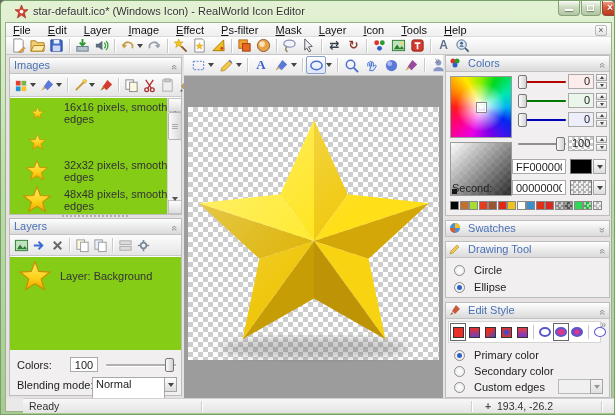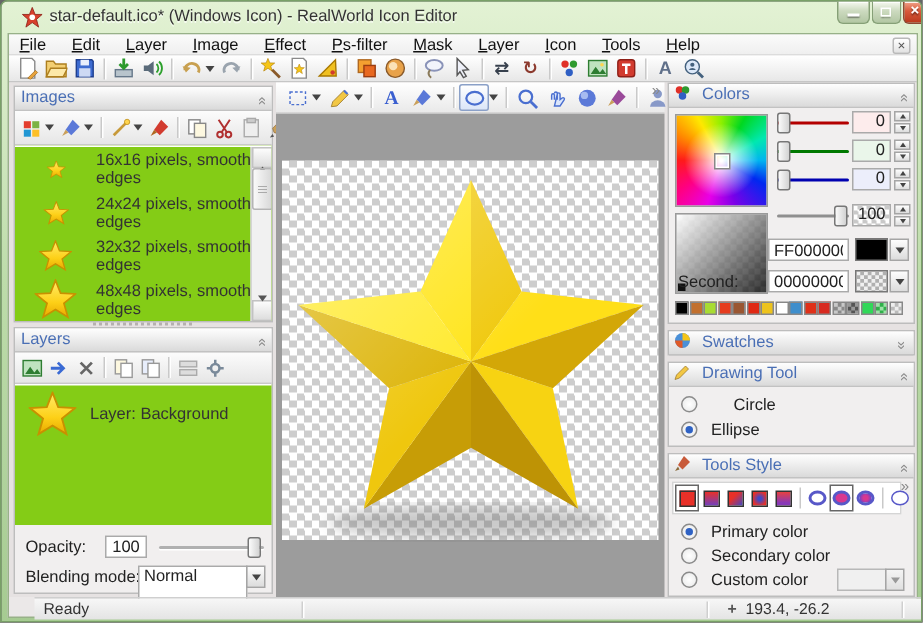--- a/index.html
+++ b/index.html
@@ -359,21 +359,20 @@
                   </svg>
                 </span>
               <span class="ltext">16x16 pixels, smooth edges</span>
             </div>
             <div class="lrow">
               <span class="icell">
                   <svg width="17" height="16" viewBox="0 0 20 19">
                     <polygon points="10,0.5 12.4,6.6 19.5,7 14,11.4 15.9,18 10,14.4 4.1,18 6,11.4 0.5,7 7.6,6.6" fill="url(#gstar)" stroke="#c89000" stroke-width=".8"></polygon>
                   </svg>
                 </span>
-              <span class="ltext">24x24 pixels, smooth edges</span>
             </div>
             <div class="lrow">
               <span class="icell">
                   <svg width="22" height="21" viewBox="0 0 20 19">
                     <polygon points="10,0.5 12.4,6.6 19.5,7 14,11.4 15.9,18 10,14.4 4.1,18 6,11.4 0.5,7 7.6,6.6" fill="url(#gstar)" stroke="#c89000" stroke-width=".8"></polygon>
                   </svg>
                 </span>
               <span class="ltext">32x32 pixels, smooth edges</span>
             </div>
             <div class="lrow">
@@ -448,21 +447,21 @@
               <span class="icell" style="width:50px">
                   <svg width="32" height="30" viewBox="0 0 20 19">
                     <polygon points="10,0.5 12.4,6.6 19.5,7 14,11.4 15.9,18 10,14.4 4.1,18 6,11.4 0.5,7 7.6,6.6" fill="url(#gstar)" stroke="#c89000" stroke-width=".8"></polygon>
                   </svg>
                 </span>
               <span class="ltext">Layer: Background</span>
             </div>
           </div>
 
           <div style="position:absolute;left:0;top:138px;width:100%;height:18px">
-            <span style="position:absolute;left:7px;top:2px">Opacity:</span>
+            <span style="position:absolute;left:7px;top:2px">Colors:</span>
             <input class="field" style="position: absolute; left: 60px; top: 0px; width: 28px; text-align: center;" value="100">
             <span class="slider" style="left:96px;top:0;width:70px">
               <span class="strack" style="background:#b0b0b0;box-shadow:0 1px 0 #fff"></span>
               <span class="sthm" style="left:59px"></span>
             </span>
           </div>
 
           <div style="position:absolute;left:0;top:158px;width:100%;height:18px">
             <span style="position:absolute;left:7px;top:2px">Blending mode:</span>
             <span style="position:absolute;left:82px;top:0;width:73px;height:25px;border:1px solid #aaa;background:#fff;padding:0 3px;line-height:13px;display:inline-block"><span>Normal</span></span>
@@ -675,35 +674,35 @@
         <div class="panel" style="left:0;top:186px;width:165px;height:57px">
           <div class="phead">
             <svg class="picon" viewBox="0 0 12 12">
                 <path d="M1 11l1-3 6-6 2 2-6 6z" fill="#f2c744" stroke="#99772a" stroke-width=".5"></path>
               </svg>
             <span class="ptitle">Drawing Tool</span>
             <span class="chev">«</span>
           </div>
           <div style="position:absolute;left:8px;top:22px">
             <span class="radio" data-checked="false"></span>
-            <span style="margin-left:21px">Circle</span>
+            <span style="margin-left:6px">Circle</span>
           </div>
           <div style="position:absolute;left:8px;top:39px">
             <span class="radio" data-checked="true"></span>
             <span style="margin-left:6px">Ellipse</span>
           </div>
         </div>
 
         <div class="panel" style="left:0;top:247px;width:165px;height:96px">
           <div class="phead">
             <svg class="picon" viewBox="0 0 12 12">
                 <path d="M7 1l4 4-5 5-3-3z" fill="#c85a3a"></path>
                 <path d="M3 8l-2 3 3-1z" fill="#8a6a3a"></path>
               </svg>
-            <span class="ptitle">Tools Style</span>
+            <span class="ptitle">Edit Style</span>
             <span class="chev">«</span>
           </div>
           <div style="position:absolute;left:2px;top:18px;width:153px;height:22px;background:#fff;border:1px solid #d5d5d5;display:flex;align-items:center;padding-left:1px">
             <span class="fsbtn sel">
                 <span class="fsq" style="background:#e83028"></span>
               </span>
             <span class="fsbtn">
                 <span class="fsq" style="background:linear-gradient(180deg,#e83028,#7040c0)"></span>
               </span>
             <span class="fsbtn">
@@ -734,21 +733,21 @@
           <div style="position:absolute;left:8px;top:46px">
             <span class="radio" data-checked="true"></span>
             <span style="margin-left:6px">Primary color</span>
           </div>
           <div style="position:absolute;left:8px;top:62px">
             <span class="radio" data-checked="false"></span>
             <span style="margin-left:6px">Secondary color</span>
           </div>
           <div style="position:absolute;left:8px;top:78px">
             <span class="radio" data-checked="false"></span>
-            <span style="margin-left:6px">Custom color</span>
+            <span style="margin-left:6px">Custom edges</span>
           </div>
           <span style="position:absolute;left:112px;top:76px;width:33px;height:15px;border:1px solid #b8b8b8;background:#f0f0f0;display:inline-block"></span>
           <span class="ddarrow" style="position:absolute;left:144px;top:76px;background:linear-gradient(#f4f4f4,#e0e0e0)">
               <i style="border-top-color:#999"></i>
             </span>
         </div>
       </div>
     </div>
 
     <div class="statusbar">

